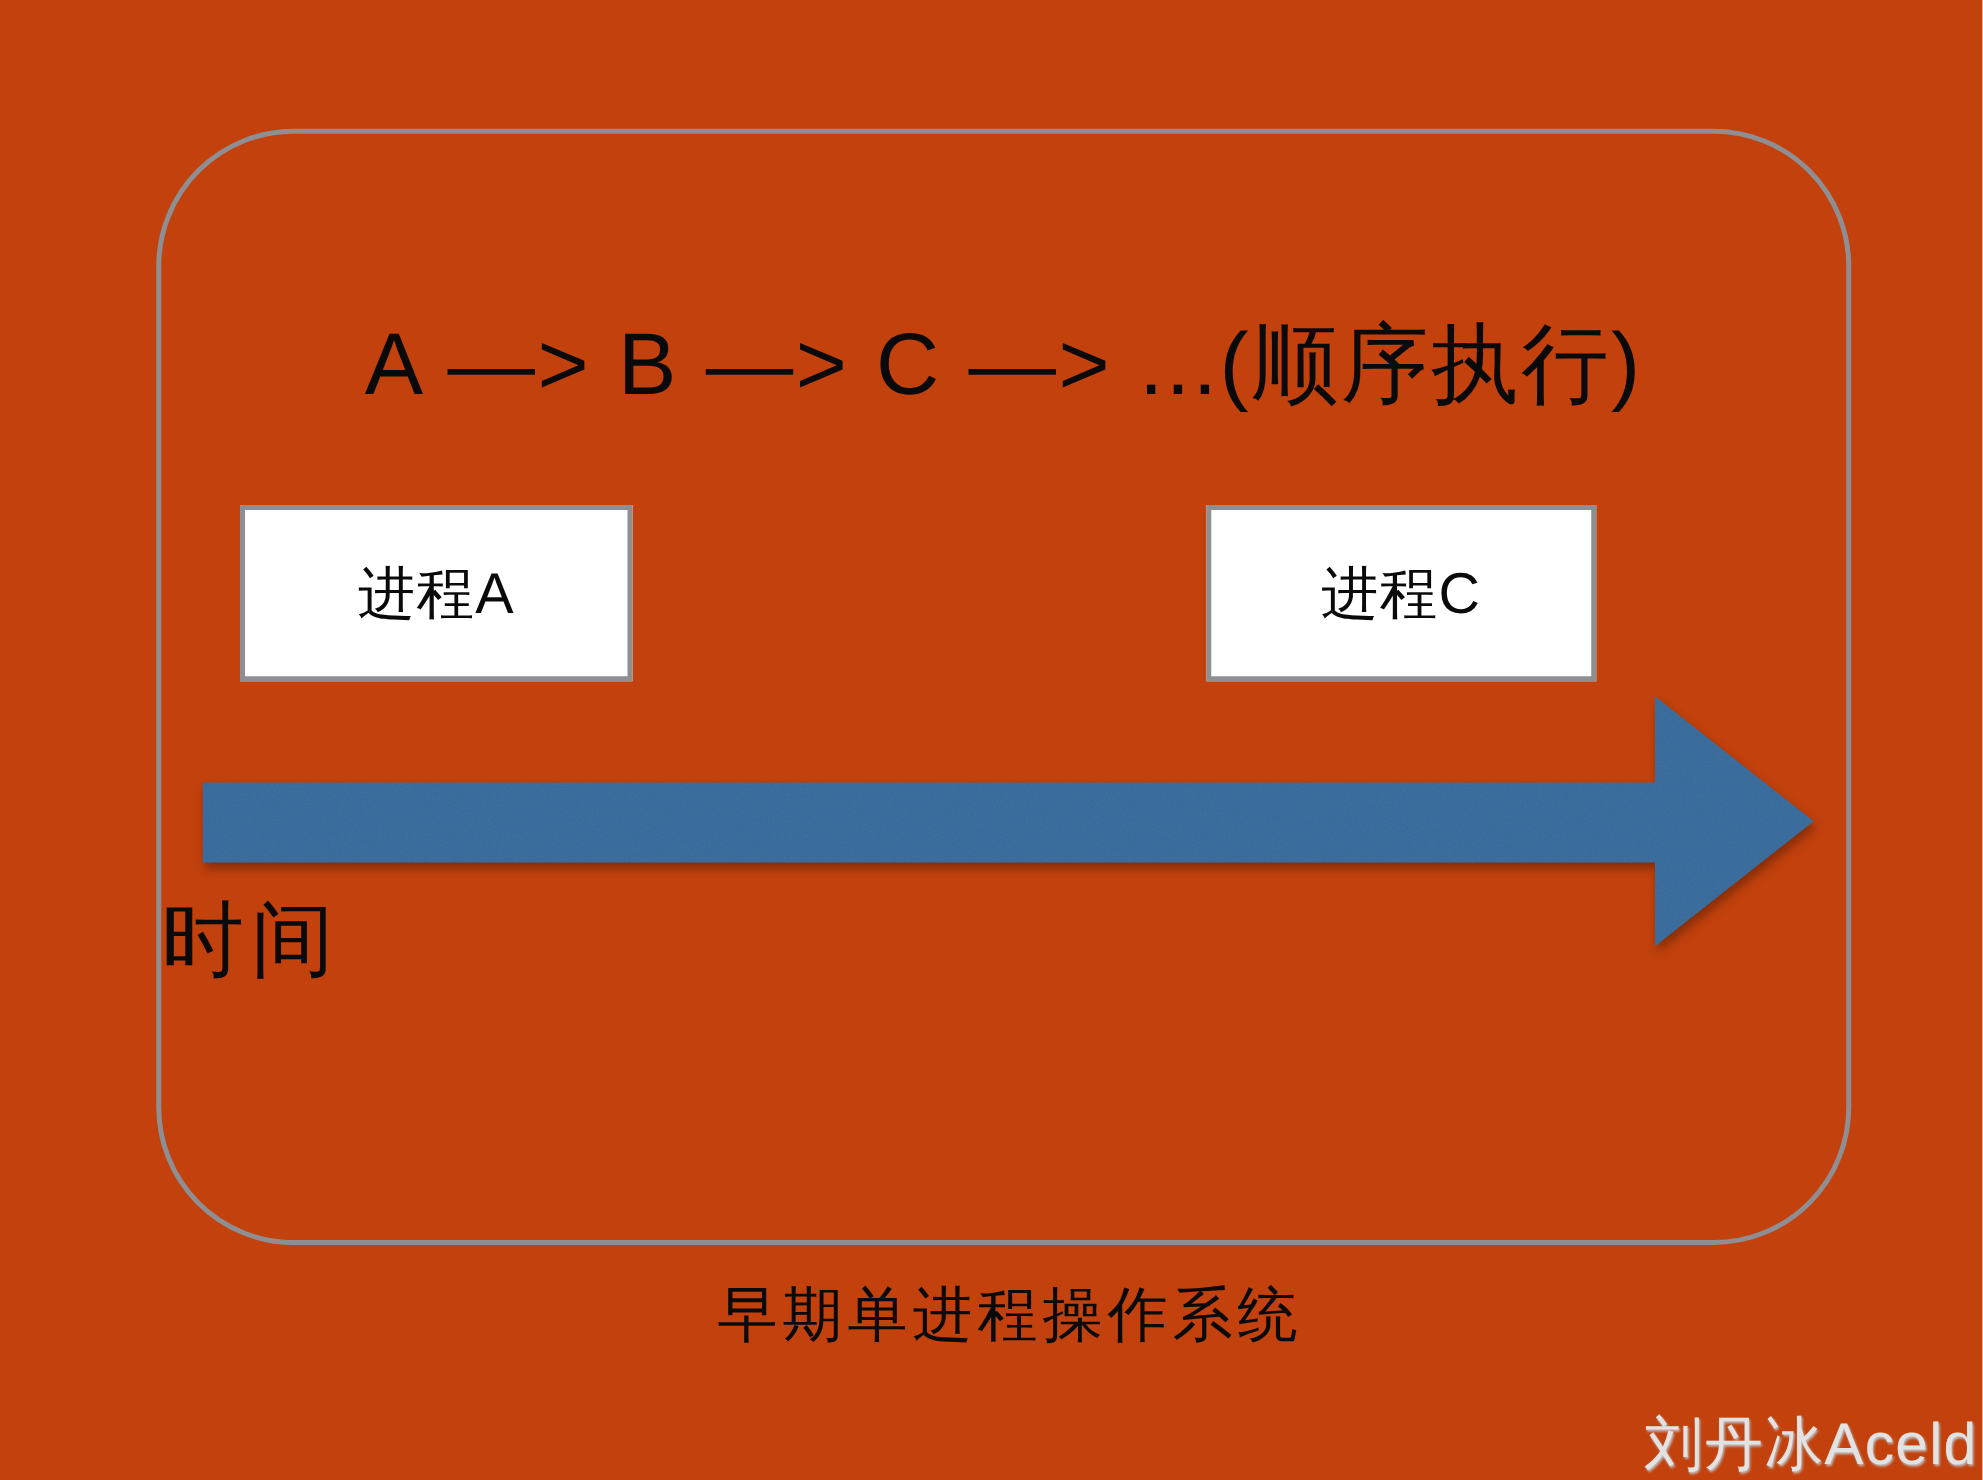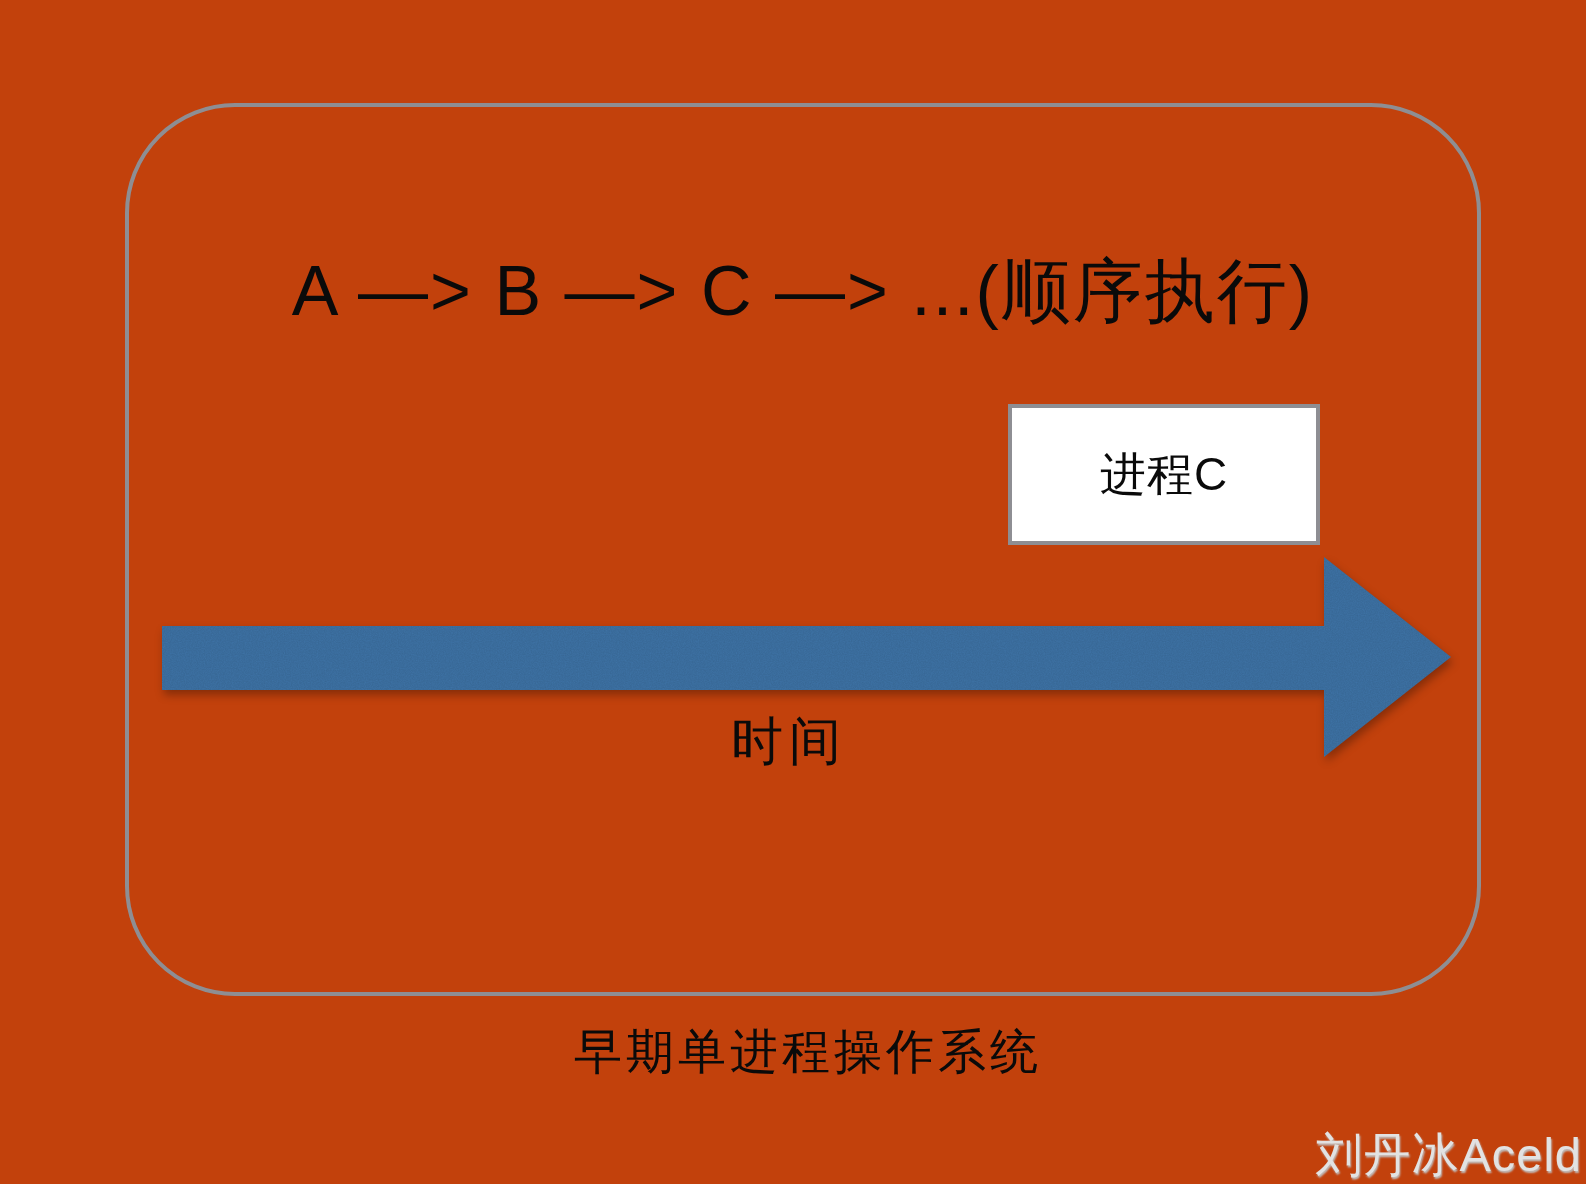--- a/index.html
+++ b/index.html
@@ -50,37 +50,36 @@
     justify-content: center;
   }
   .proc-box .proc-label {
     font-size: 46px;
     font-weight: 300;
     color: #0a0a0a;
     letter-spacing: 1px;
   }
   .proc-a { left: 63px;  width: 314px; }
   .proc-b { left: 450px; width: 312px; }
-  .proc-c { left: 836px; width: 312px; margin-left: 43px; }
+  .proc-c { left: 836px; width: 312px; }
 
   .time-arrow {
     position: absolute;
     left: 33px;
     top: 445px;
     width: 1295px;
     height: 215px;
     filter: drop-shadow(2px 5px 4px rgba(0,0,0,0.30));
   }
   .time-label {
     position: absolute;
     left: 0;
     top: 600px;
     width: 1320px;
-    text-align: center;
-    font-size: 52px;
+    font-size: 66px;
     font-weight: 300;
     color: #0a0a0a;
     letter-spacing: 6px;
     white-space: nowrap;
   }
   .caption {
     position: absolute;
     left: 30px;
     right: 0;
     top: 1020px;
@@ -105,20 +104,23 @@
 </style>
 </head>
 <body>
 
 <div class="canvas">
 
   <div class="os-box">
 
     <div class="seq-title">A —&gt; B —&gt; C —&gt; ...(顺序执行)</div>
 
+    <div class="proc-box proc-a">
+      <span class="proc-label">进程A</span>
+    </div>
 
 
     <div class="proc-box proc-c">
       <span class="proc-label">进程C</span>
     </div>
 
     <svg class="time-arrow" viewBox="0 0 1295 215" xmlns="http://www.w3.org/2000/svg" aria-hidden="true">
       <defs>
         <filter id="grain" x="0%" y="0%" width="100%" height="100%">
           <feTurbulence type="fractalNoise" baseFrequency="0.85" numOctaves="3" seed="7" result="noise"></feTurbulence>

